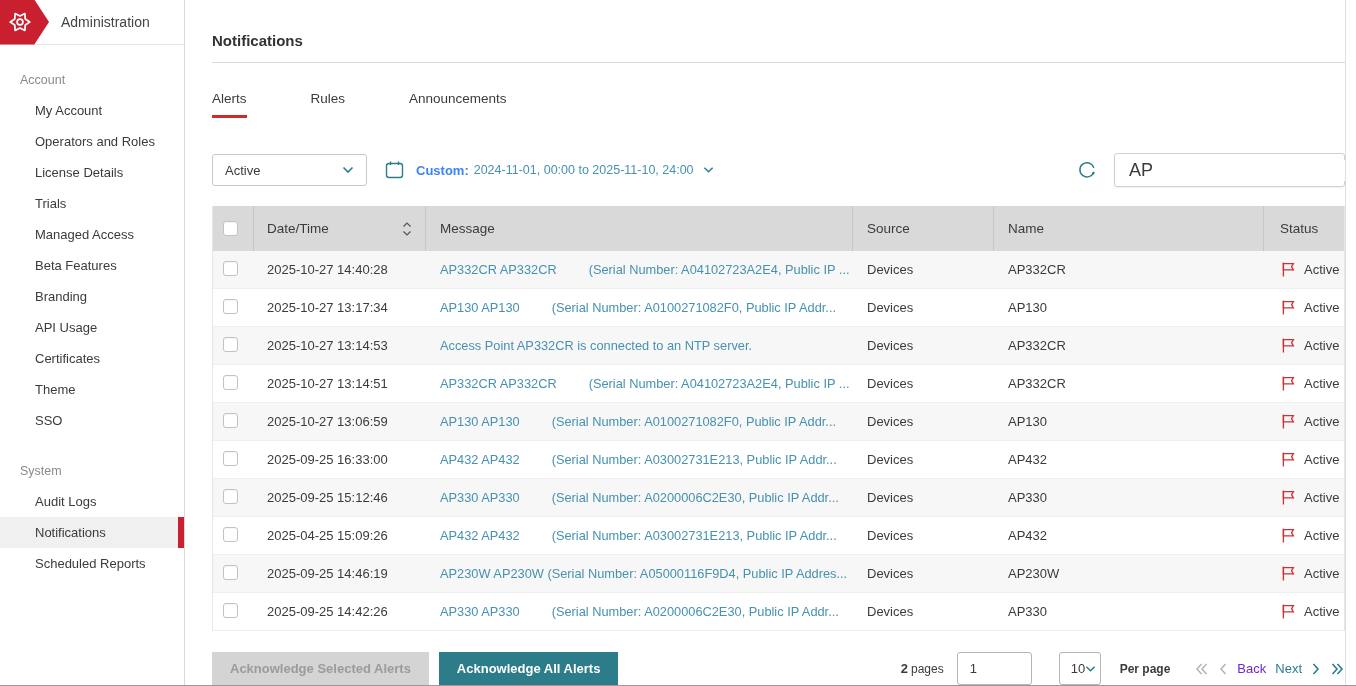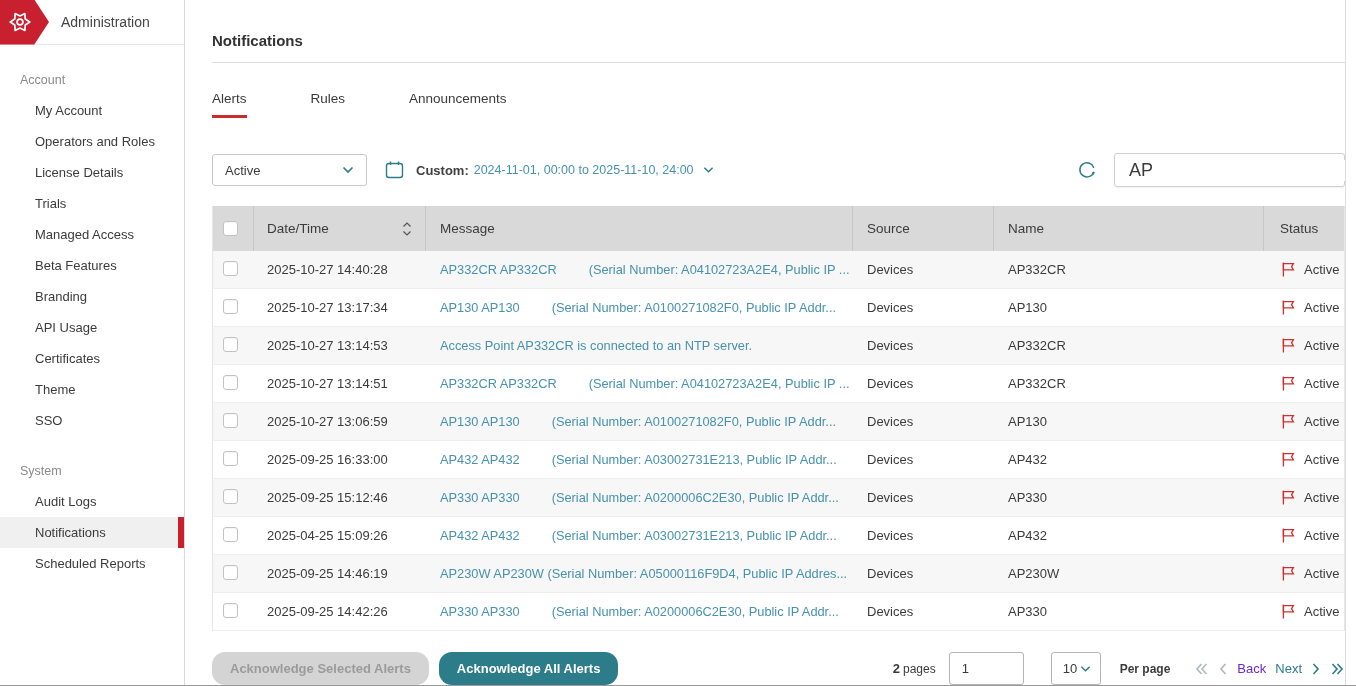--- a/index.html
+++ b/index.html
@@ -37,21 +37,21 @@
   .tab.active { border-bottom-color:#cb2b2b; }
 
   
   .filter-row { display:flex; align-items:center; margin-top:35px; }
   .select-box {
     width:155px; height:32px; border:1px solid #c9c9c9; border-radius:3px; background:#fff;
     display:flex; align-items:center; justify-content:space-between; padding:0 12px; cursor:pointer;
   }
   .date-filter { display:flex; align-items:center; margin-left:17px; cursor:pointer; }
   .date-filter .cal { display:flex; margin-right:11px; }
-  .date-prefix { font-weight:700; color:#404040; }
+  .date-prefix { font-weight:700; color:#3b82f6; }
   .date-range { color:#4792af; margin-left:5px; font-size:12.5px; }
   .date-filter .chev { margin-left:9px; display:flex; }
   .filter-right { margin-left:auto; display:flex; align-items:center; }
   .refresh-btn { display:flex; cursor:pointer; margin-right:16px; }
   .search-box {
     width:231px; height:34px; border:1px solid #d0d0d0; border-radius:3px; background:#fff;
     display:flex; align-items:center; padding:0 10px 0 14px; box-shadow:0 1px 2px rgba(0,0,0,0.06);
   }
   .search-box input { border:none; outline:none; flex:1; font-family:"Liberation Sans",sans-serif; font-size:18px; color:#3b3b3b; }
   .search-box .sicon { display:flex; cursor:pointer; }
@@ -74,30 +74,30 @@
   .sort-btn { display:flex; cursor:pointer; margin-right:4px; }
   .checkbox {
     width:15px; height:15px; border:1px solid #c2c2c2; border-radius:3px; background:#fff;
     display:inline-block; cursor:pointer; box-shadow:inset 0 1px 1px rgba(0,0,0,0.04);
   }
   .msg { color:#4792af; white-space:pre; cursor:pointer; font-size:12.8px; }
   .status-wrap { display:flex; align-items:center; gap:7px; }
 
   
   .footer { display:flex; align-items:center; margin-top:21px; }
-  .btn { height:33px; border-radius:13px; font-weight:700; font-size:13px; padding:0 18px;
+  .btn { height:33px; border-radius:0; font-weight:700; font-size:13px; padding:0 18px;
          border:none; font-family:"Liberation Sans",sans-serif; cursor:pointer; }
   .btn.disabled { background:#d4d4d4; color:#9b9b9b; cursor:default; }
   .btn.primary { background:#2c7c8a; color:#fff; margin-left:10px; }
   .pagination { margin-left:auto; display:flex; align-items:center; }
   .pages-count { font-weight:700; font-size:13px; }
   .pages-word { font-size:12px; margin-left:3px; }
   .page-input { width:75px; height:33px; border:1px solid #b5b5b5; border-radius:3px; margin-left:13px;
                 padding-left:12px; font-family:"Liberation Sans",sans-serif; font-size:13px; color:#3b3b3b; outline:none; }
-  .per-page-select { width:50px; height:33px; border:1px solid #b5b5b5; border-radius:3px; margin-left:27px;
+  .per-page-select { width:42px; height:33px; border:1px solid #b5b5b5; border-radius:3px; margin-left:27px;
                      display:flex; align-items:center; justify-content:space-between; padding:0 9px 0 11px; cursor:pointer; background:#fff; }
   .per-page-label { margin-left:19px; font-weight:700; font-size:12px; color:#3b3b3b; }
   .pager { display:flex; align-items:center; margin-left:24px; gap:9px; }
   .pager .nav-arrow { display:flex; cursor:pointer; }
   .pager .txt { font-size:13px; cursor:pointer; }
   .txt.muted { color:#6d28d9; }
   .txt.teal { color:#2c7c8a; }
 </style>
 </head>
 <body>

